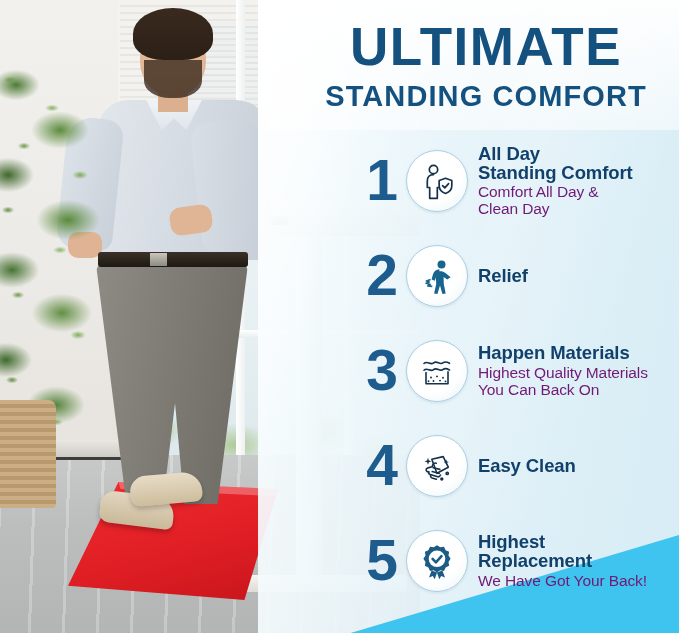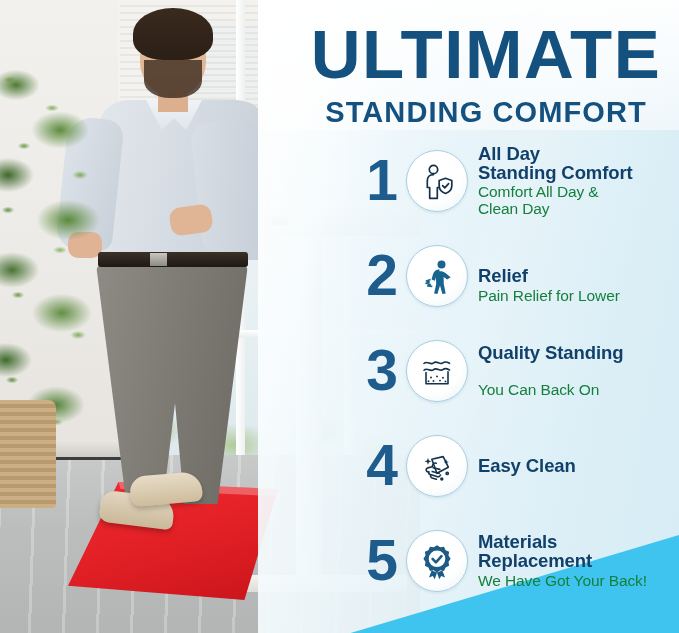--- a/index.html
+++ b/index.html
@@ -244,21 +244,21 @@
     background:#3FC4F0;
     clip-path:polygon(100% 84.5%, 100% 100%, 22% 100%);
   }
 
   
   .title-wrap {
     position:absolute; left:300px; top:20px; width:372px; z-index:6;
     text-align:center;
   }
   .title-main {
-    font-size:69px; font-weight:bold; letter-spacing:1.5px;
+    font-size:53px; font-weight:bold; letter-spacing:1.5px;
     color:#15517f; line-height:1.0;
     font-family:"Liberation Sans", sans-serif;
   }
   .title-sub {
     font-size:29px; font-weight:bold; letter-spacing:1.1px;
     color:#15517f; line-height:1.0; margin-top:9px;
     font-family:"Liberation Sans", sans-serif;
   }
 
   
@@ -284,21 +284,21 @@
     display:flex; align-items:center; justify-content:center;
     box-shadow:0 1px 3px rgba(30,80,120,.12);
   }
   .feat-icon svg { width:40px; height:40px; display:block; }
   .feat-text { flex:1 1 auto; padding-left:2px; }
   .feat-title {
     font-size:18.5px; font-weight:bold; color:#11416b;
     line-height:1.04; letter-spacing:-.1px;
   }
   .feat-desc {
-    font-size:15.5px; color:#15803d; line-height:1.1; margin-top:1px;
+    font-size:15.5px; color:#701a75; line-height:1.1; margin-top:1px;
     letter-spacing:-.1px;
   }
 </style>
 </head>
 <body>
 
 <div class="canvas">
 
   <div class="photo">
     <div class="wall"></div>
@@ -386,21 +386,21 @@
           <path d="M22.4 13.2c-3.4.4-5.6 2.1-6.5 5.3l-1.3 5.1 3.3 1.1 1-3.5.3 6.9-2.1 9.3 3.3.7 2.6-8.6 2.4 8.6 3.3-.6-1.9-9.5-.2-7.1 3.6 2.6 3.4-2.3-5.5-4.4c-1.4-1.1-3-1.8-5.7-1.6z"></path>
           <path d="M13.6 23.6l-4.2 1.4 2.9.9-3.3 1.4 4.3 1.2-2.6 1.4 4.6.5" stroke="#17658f" stroke-width="1.6" fill="none" stroke-linejoin="round"></path>
         </svg>
       </div>
       <div class="feat-text">
         <div class="feat-title">
           <br>
           <span>Relief</span>
         </div>
         <div class="feat-desc">
-          <span>Pain Relief for Lower</span><br>
+          <br>
         </div>
       </div>
     </div>
 
     <div class="feat">
       <div class="feat-num">3</div>
       <div class="feat-icon">
         <svg viewBox="0 0 40 40" fill="none" stroke="#14324a" stroke-width="1.6" stroke-linecap="round" stroke-linejoin="round">
           <path d="M7 12.5c3.2-3.2 6.4 2.2 9.6-.6 3.2-2.8 6.4 2.6 9.6-.2 2.1-1.8 4.2-.6 6.3.6"></path>
           <path d="M7 19.2c3.2-3.2 6.4 2.2 9.6-.6 3.2-2.8 6.4 2.6 9.6-.2 2.1-1.8 4.2-.6 6.3.6"></path>
@@ -408,23 +408,23 @@
           <circle cx="14" cy="26.5" r=".95" fill="#14324a" stroke="none"></circle>
           <circle cx="20" cy="25.4" r=".95" fill="#14324a" stroke="none"></circle>
           <circle cx="26" cy="26.8" r=".95" fill="#14324a" stroke="none"></circle>
           <circle cx="16.5" cy="30" r=".95" fill="#14324a" stroke="none"></circle>
           <circle cx="23" cy="29.6" r=".95" fill="#14324a" stroke="none"></circle>
           <circle cx="28.5" cy="30.4" r=".95" fill="#14324a" stroke="none"></circle>
           <circle cx="11.5" cy="30.2" r=".95" fill="#14324a" stroke="none"></circle>
         </svg>
       </div>
       <div class="feat-text">
-        <div class="feat-title">Quality Standing</div>
+        <div class="feat-title">Happen Materials</div>
         <div class="feat-desc">
-          <br>
+          <span>Highest Quality Materials</span><br>
           <span>You Can Back On</span>
         </div>
       </div>
     </div>
 
     <div class="feat">
       <div class="feat-num">4</div>
       <div class="feat-icon">
         <svg viewBox="0 0 40 40" fill="none" stroke="#14324a" stroke-width="1.6" stroke-linecap="round" stroke-linejoin="round">
           <path d="M14.8 13.2l11.4-2.6 5.1 10.6-11.4 6.1z"></path>
@@ -449,21 +449,21 @@
         <svg viewBox="0 0 40 40">
           <path d="M20 4.2l3.2 2.1 3.8-.6 1.6 3.5 3.5 1.6-.6 3.8 2.1 3.2-2.1 3.2.6 3.8-3.5 1.6-1.6 3.5-3.8-.6L20 31.4l-3.2-2.1-3.8.6-1.6-3.5-3.5-1.6.6-3.8-2.1-3.2 2.1-3.2-.6-3.8 3.5-1.6 1.6-3.5 3.8.6z" fill="#1b5b85"></path>
           <circle cx="20" cy="17.8" r="8.3" fill="#ffffff"></circle>
           <path d="M15.6 17.9l3.3 3.4 5.6-6.2" stroke="#1b5b85" stroke-width="2.6" fill="none" stroke-linecap="round" stroke-linejoin="round"></path>
           <path d="M14.6 29.4l-2.6 7 3.8-1.3 1.9 3.1 2.4-6.6z" fill="#1b5b85"></path>
           <path d="M25.4 29.4l2.6 7-3.8-1.3-1.9 3.1-2.4-6.6z" fill="#1b5b85"></path>
         </svg>
       </div>
       <div class="feat-text">
         <div class="feat-title">
-          <span>Materials</span><br>
+          <span>Highest</span><br>
           <span>Replacement</span>
         </div>
         <div class="feat-desc">We Have Got Your Back!</div>
       </div>
     </div>
 
   </div>
 </div>
 
 </body></html>

